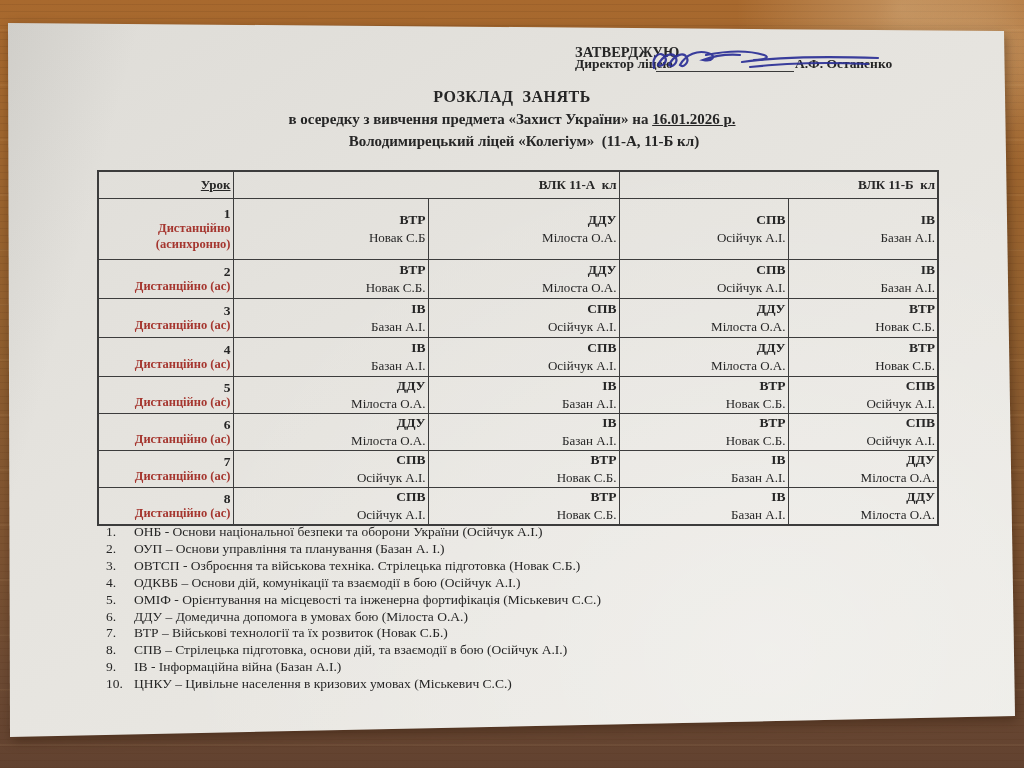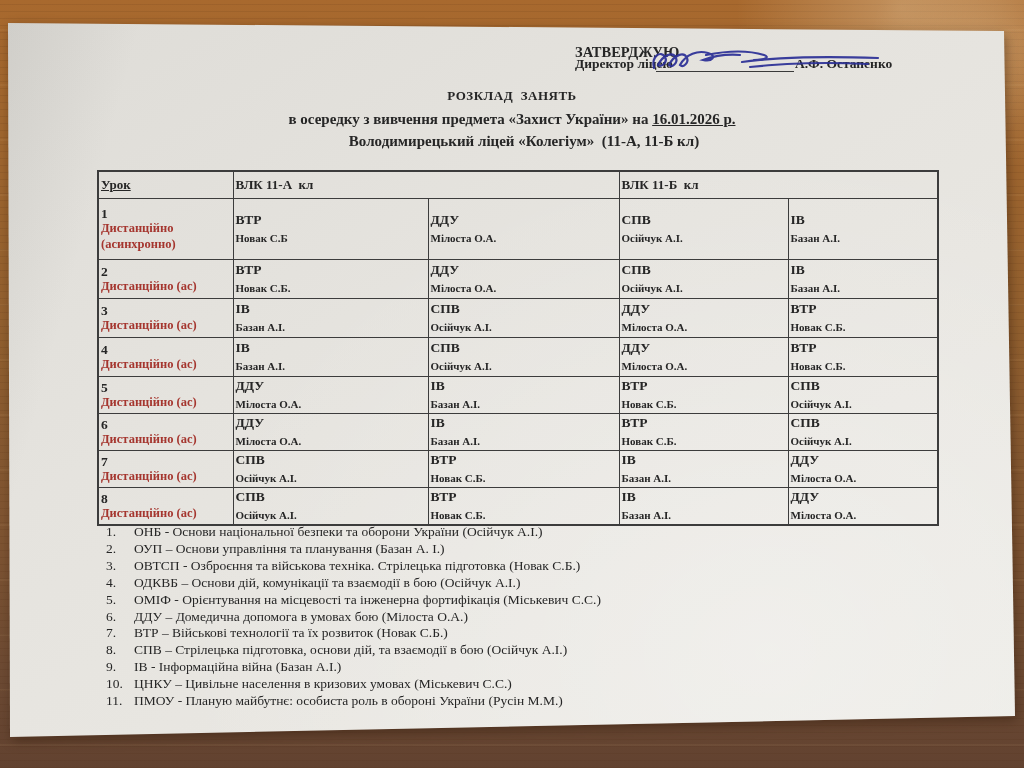--- a/index.html
+++ b/index.html
@@ -26,32 +26,32 @@
   .ink{color:#262626;}
   .u{text-decoration:underline;}
   
   .stamp{left:575px;top:44px;font-size:14.5px;}
   .dirline{left:575px;top:56px;font-size:13.5px;}
   .sig-underline{left:656px;top:71px;width:138px;border-bottom:1.6px solid #3a3a3a;height:0;}
   .dirname{left:795px;top:56px;font-size:13.5px;}
   .sig-svg{left:646px;top:42px;}
   
   .tl{left:0;width:1024px;text-align:center;white-space:pre;}
-  .t1{top:88px;font-size:13px;letter-spacing:.5px;}
+  .t1{top:88px;font-size:16px;letter-spacing:.5px;}
   .t2{top:111px;font-size:15px;}
   .t3{top:133px;font-size:15px;margin-left:12px;}
   
   .sched{position:absolute;left:97px;top:170px;border-collapse:collapse;table-layout:fixed;
     border:2px solid #3c3c3c;}
-  .sched td{border:1.4px solid #3c3c3c;text-align:left;vertical-align:middle;padding:1px 2px;}
+  .sched td{border:1.4px solid #3c3c3c;text-align:right;vertical-align:middle;padding:1px 2px;}
   .sched .h{font-weight:bold;font-size:13px;color:#262626;height:24px;white-space:pre;}
   .num{font-weight:bold;font-size:13.5px;color:#262626;line-height:15px;}
   .mode{font-weight:bold;font-size:12.5px;color:#a5362f;line-height:15.5px;}
   .code{font-weight:bold;font-size:13.5px;color:#262626;line-height:16px;margin-bottom:2px;}
-  .tn{font-weight:bold;font-size:11px;color:#262626;line-height:16px;}
+  .tn{font-weight:normal;font-size:13px;color:#262626;line-height:16px;}
   tr.r1 td{height:58px;}
   tr.rA td{height:36px;}
   tr.rB td{height:30px;}
   
   .legend{left:106px;top:524px;width:760px;}
   .li{display:flex;line-height:16.9px;font-size:13.5px;color:#262626;}
   .ln{width:28px;flex:none;}
   .lt{flex:1;}
 </style>
 </head>
@@ -308,21 +308,17 @@
             <span class="lt">СПВ – Стрілецька підготовка, основи дій, та взаємодії в бою (Осійчук А.І.)</span>
           </div>
       <div class="li">
             <span class="ln">9.</span>
             <span class="lt">ІВ - Інформаційна війна (Базан А.І.)</span>
           </div>
       <div class="li">
             <span class="ln">10.</span>
             <span class="lt">ЦНКУ – Цивільне населення в кризових умовах (Міськевич С.С.)</span>
           </div>
-      <div class="li">
-            <span class="ln">11.</span>
-            <span class="lt">ПМОУ - Планую майбутнє: особиста роль в обороні України (Русін М.М.)</span>
-          </div>
     </div>
 
   </div>
   </div>
 </div>
 
 </body></html>

